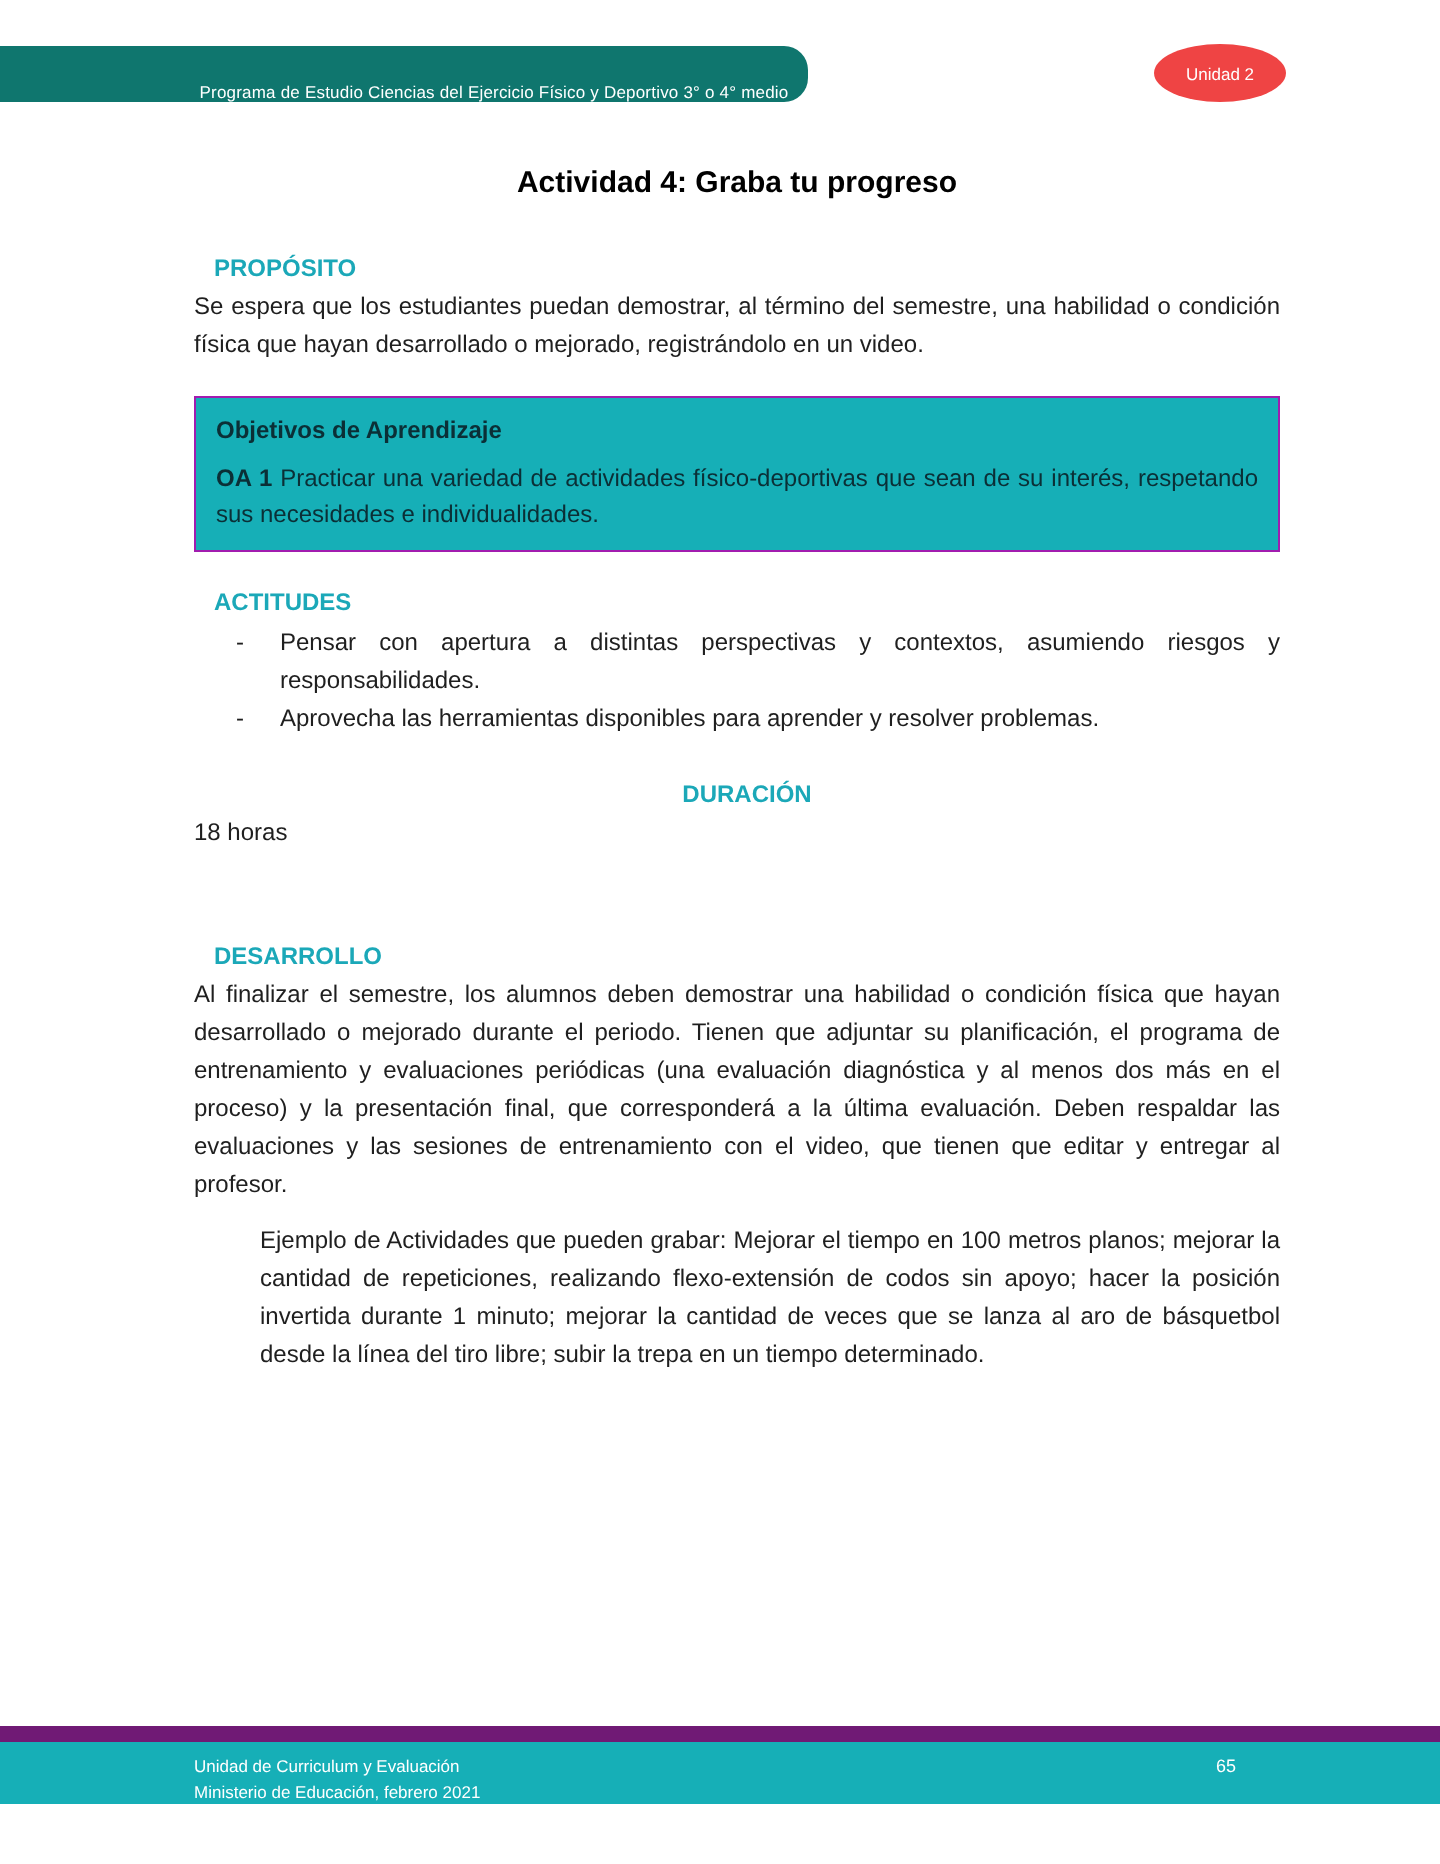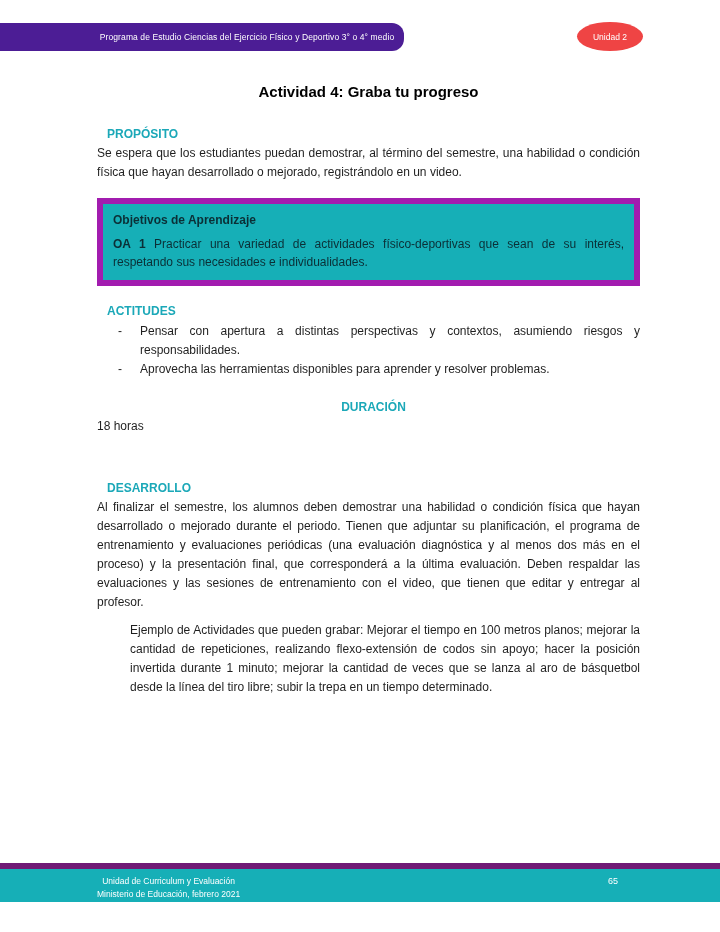--- a/index.html
+++ b/index.html
@@ -14,23 +14,23 @@
     position: relative;
     width: 720px; height: 932px;
     background: #ffffff;
     overflow: hidden;
   }
   
   .header-band {
     position: absolute;
     left: 0; top: 23px;
     width: 404px; height: 28px;
-    background: #4c1d95;
+    background: #0f766e;
     border-radius: 0 12px 12px 0;
-    display: flex; align-items: center; justify-content: center;
+    display: flex; align-items: flex-end; justify-content: center;
     padding-left: 90px;
     color: #ffffff;
     font-size: 8.5px;
     letter-spacing: 0.1px;
   }
   .unit-badge {
     position: absolute;
     left: 577px; top: 22px;
     width: 66px; height: 29px;
     background: #ef4444;
@@ -63,21 +63,21 @@
   .body-par {
     font-size: 12px;
     line-height: 19px;
     text-align: justify;
     margin-top: 2px;
   }
   
   .oa-box {
     margin-top: 16px;
     background: #16afb7;
-    border: 6px solid #a21caf;
+    border: 1px solid #a21caf;
     padding: 7px 10px 9px 10px;
     color: #0b2f36;
   }
   .oa-box-title {
     font-weight: bold;
     font-size: 12px;
     line-height: 18px;
   }
   .oa-item {
     font-size: 12px;
@@ -107,23 +107,22 @@
     margin-top: 2px;
   }
   .sh-desarrollo { margin-top: 44px; }
   .desarrollo-p2 { margin-top: 9px; margin-left: 33px; }
   
   .footer-band {
     position: absolute;
     left: 0; bottom: 30px;
     width: 720px; height: 39px;
     background: #16afb7;
-    border-top: 6px solid #701a75;
+    border-top: 8px solid #701a75;
     color: #ffffff;
-    text-align: center;
   }
   .footer-lines {
     position: absolute;
     left: 97px; top: 6px;
     font-size: 8.5px;
     line-height: 13px;
   }
   .footer-page {
     position: absolute;
     left: 608px; top: 7px;

